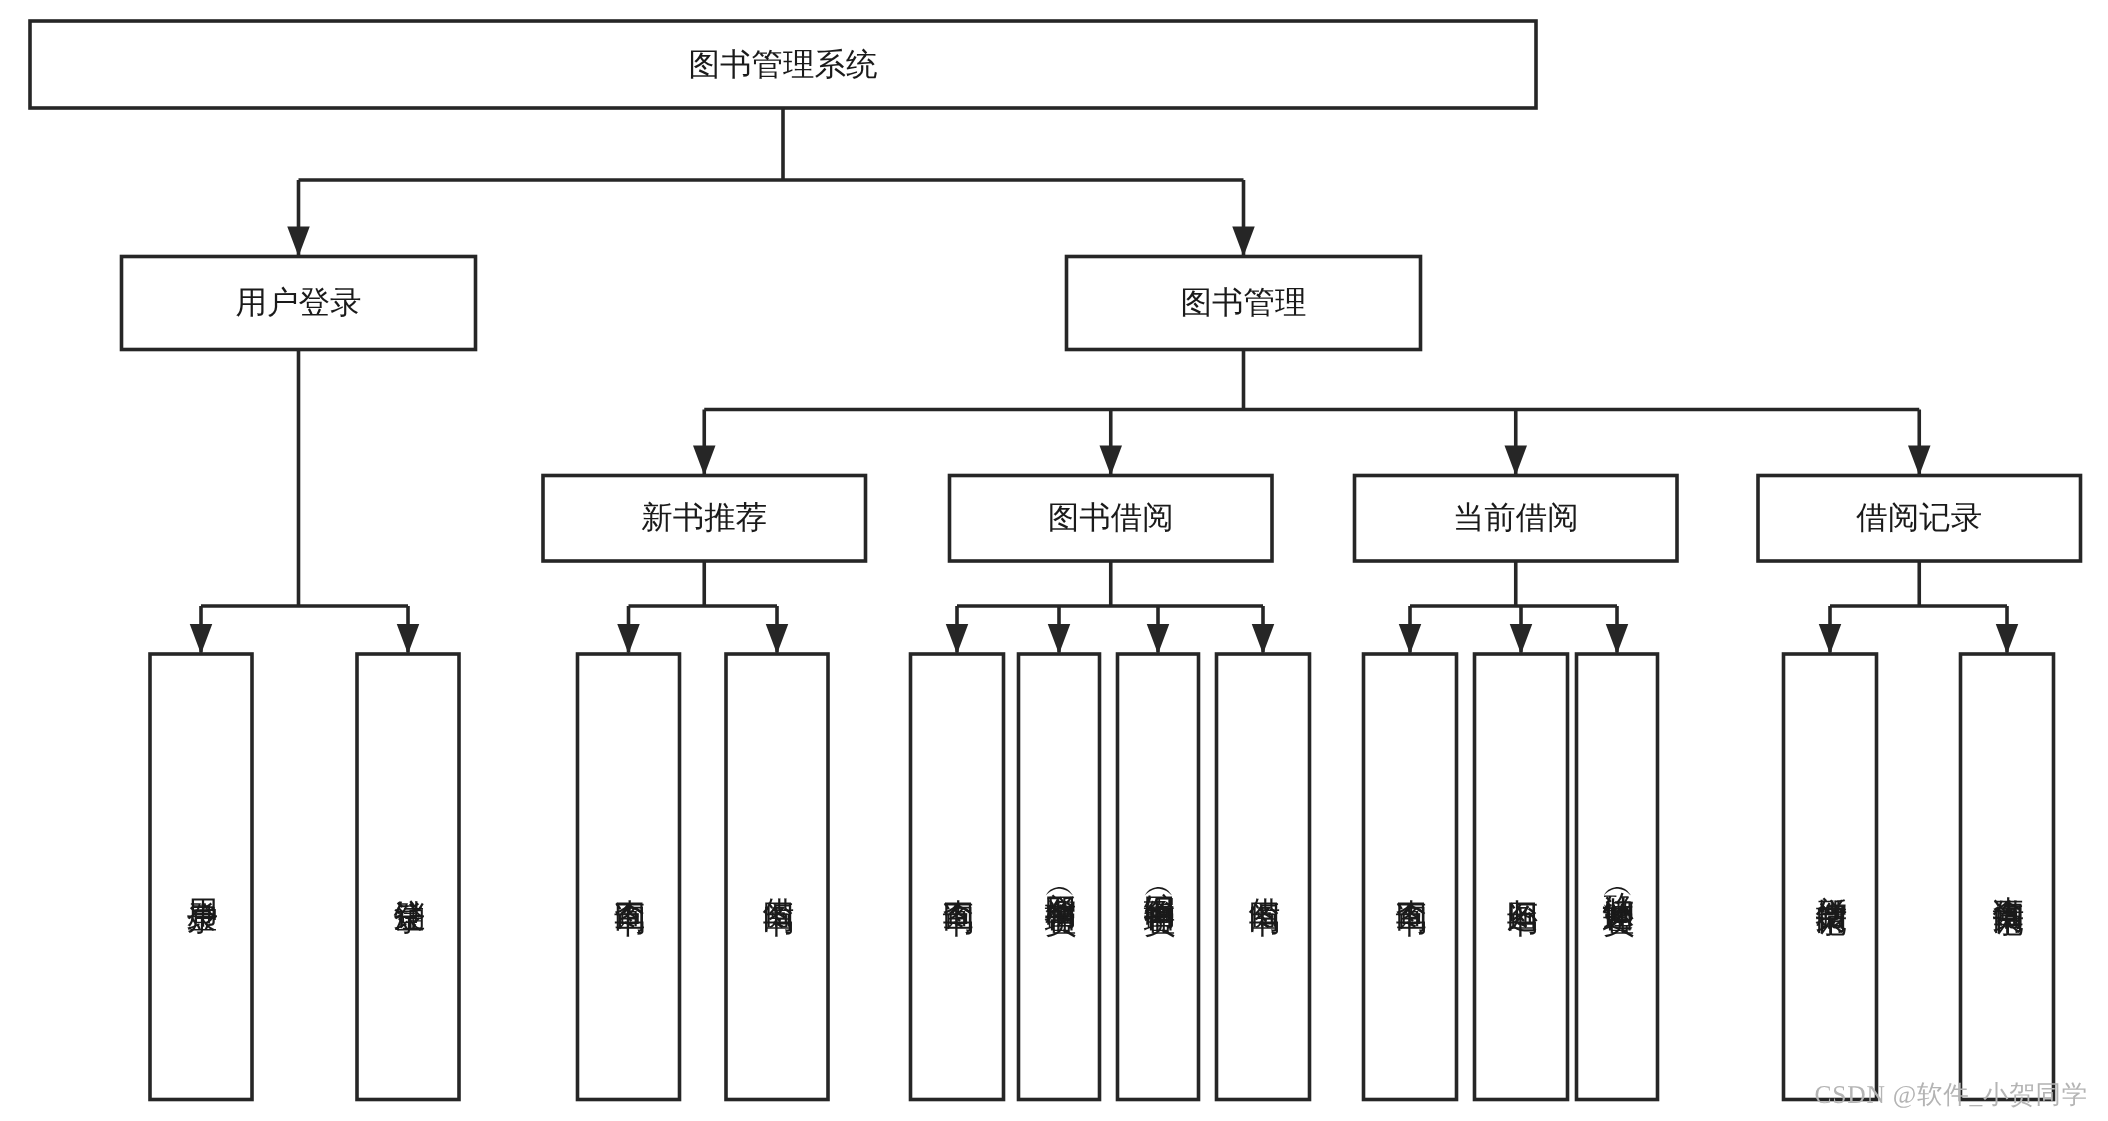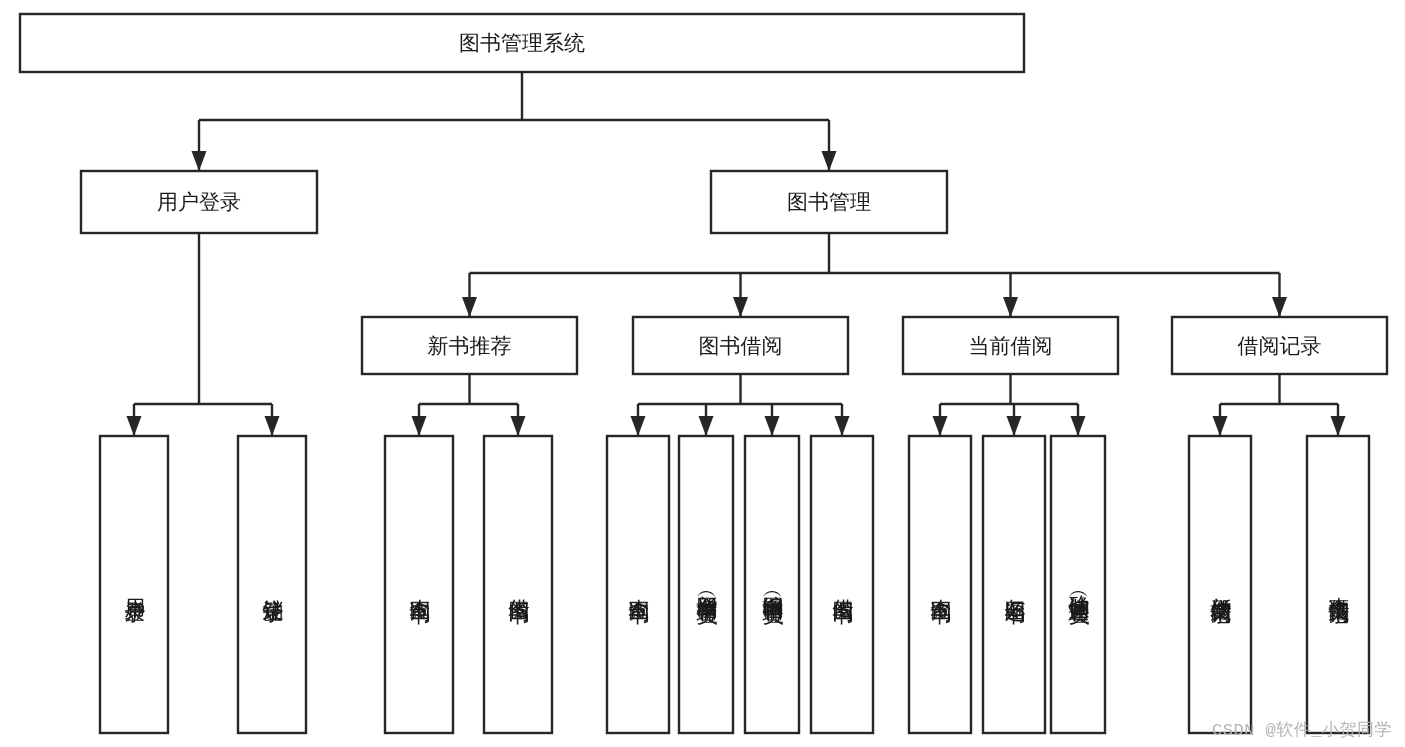--- a/index.html
+++ b/index.html
@@ -59,21 +59,21 @@
     line-height: 1.04;
     color: #1a1a1a;
     letter-spacing: 1.5px;
     white-space: nowrap;
     pointer-events: none;
   }
   #watermark {
     position: absolute;
     right: 8px;
     bottom: 6px;
-    font-family: Liberation Mono, monospace;
+    font-family: Liberation Serif, serif;
     font-size: 17px;
     color: #b4b4b4;
     letter-spacing: 0.5px;
     white-space: nowrap;
   }
 </style>
 </head>
 <body>
 
 <div id="diagram-root">

